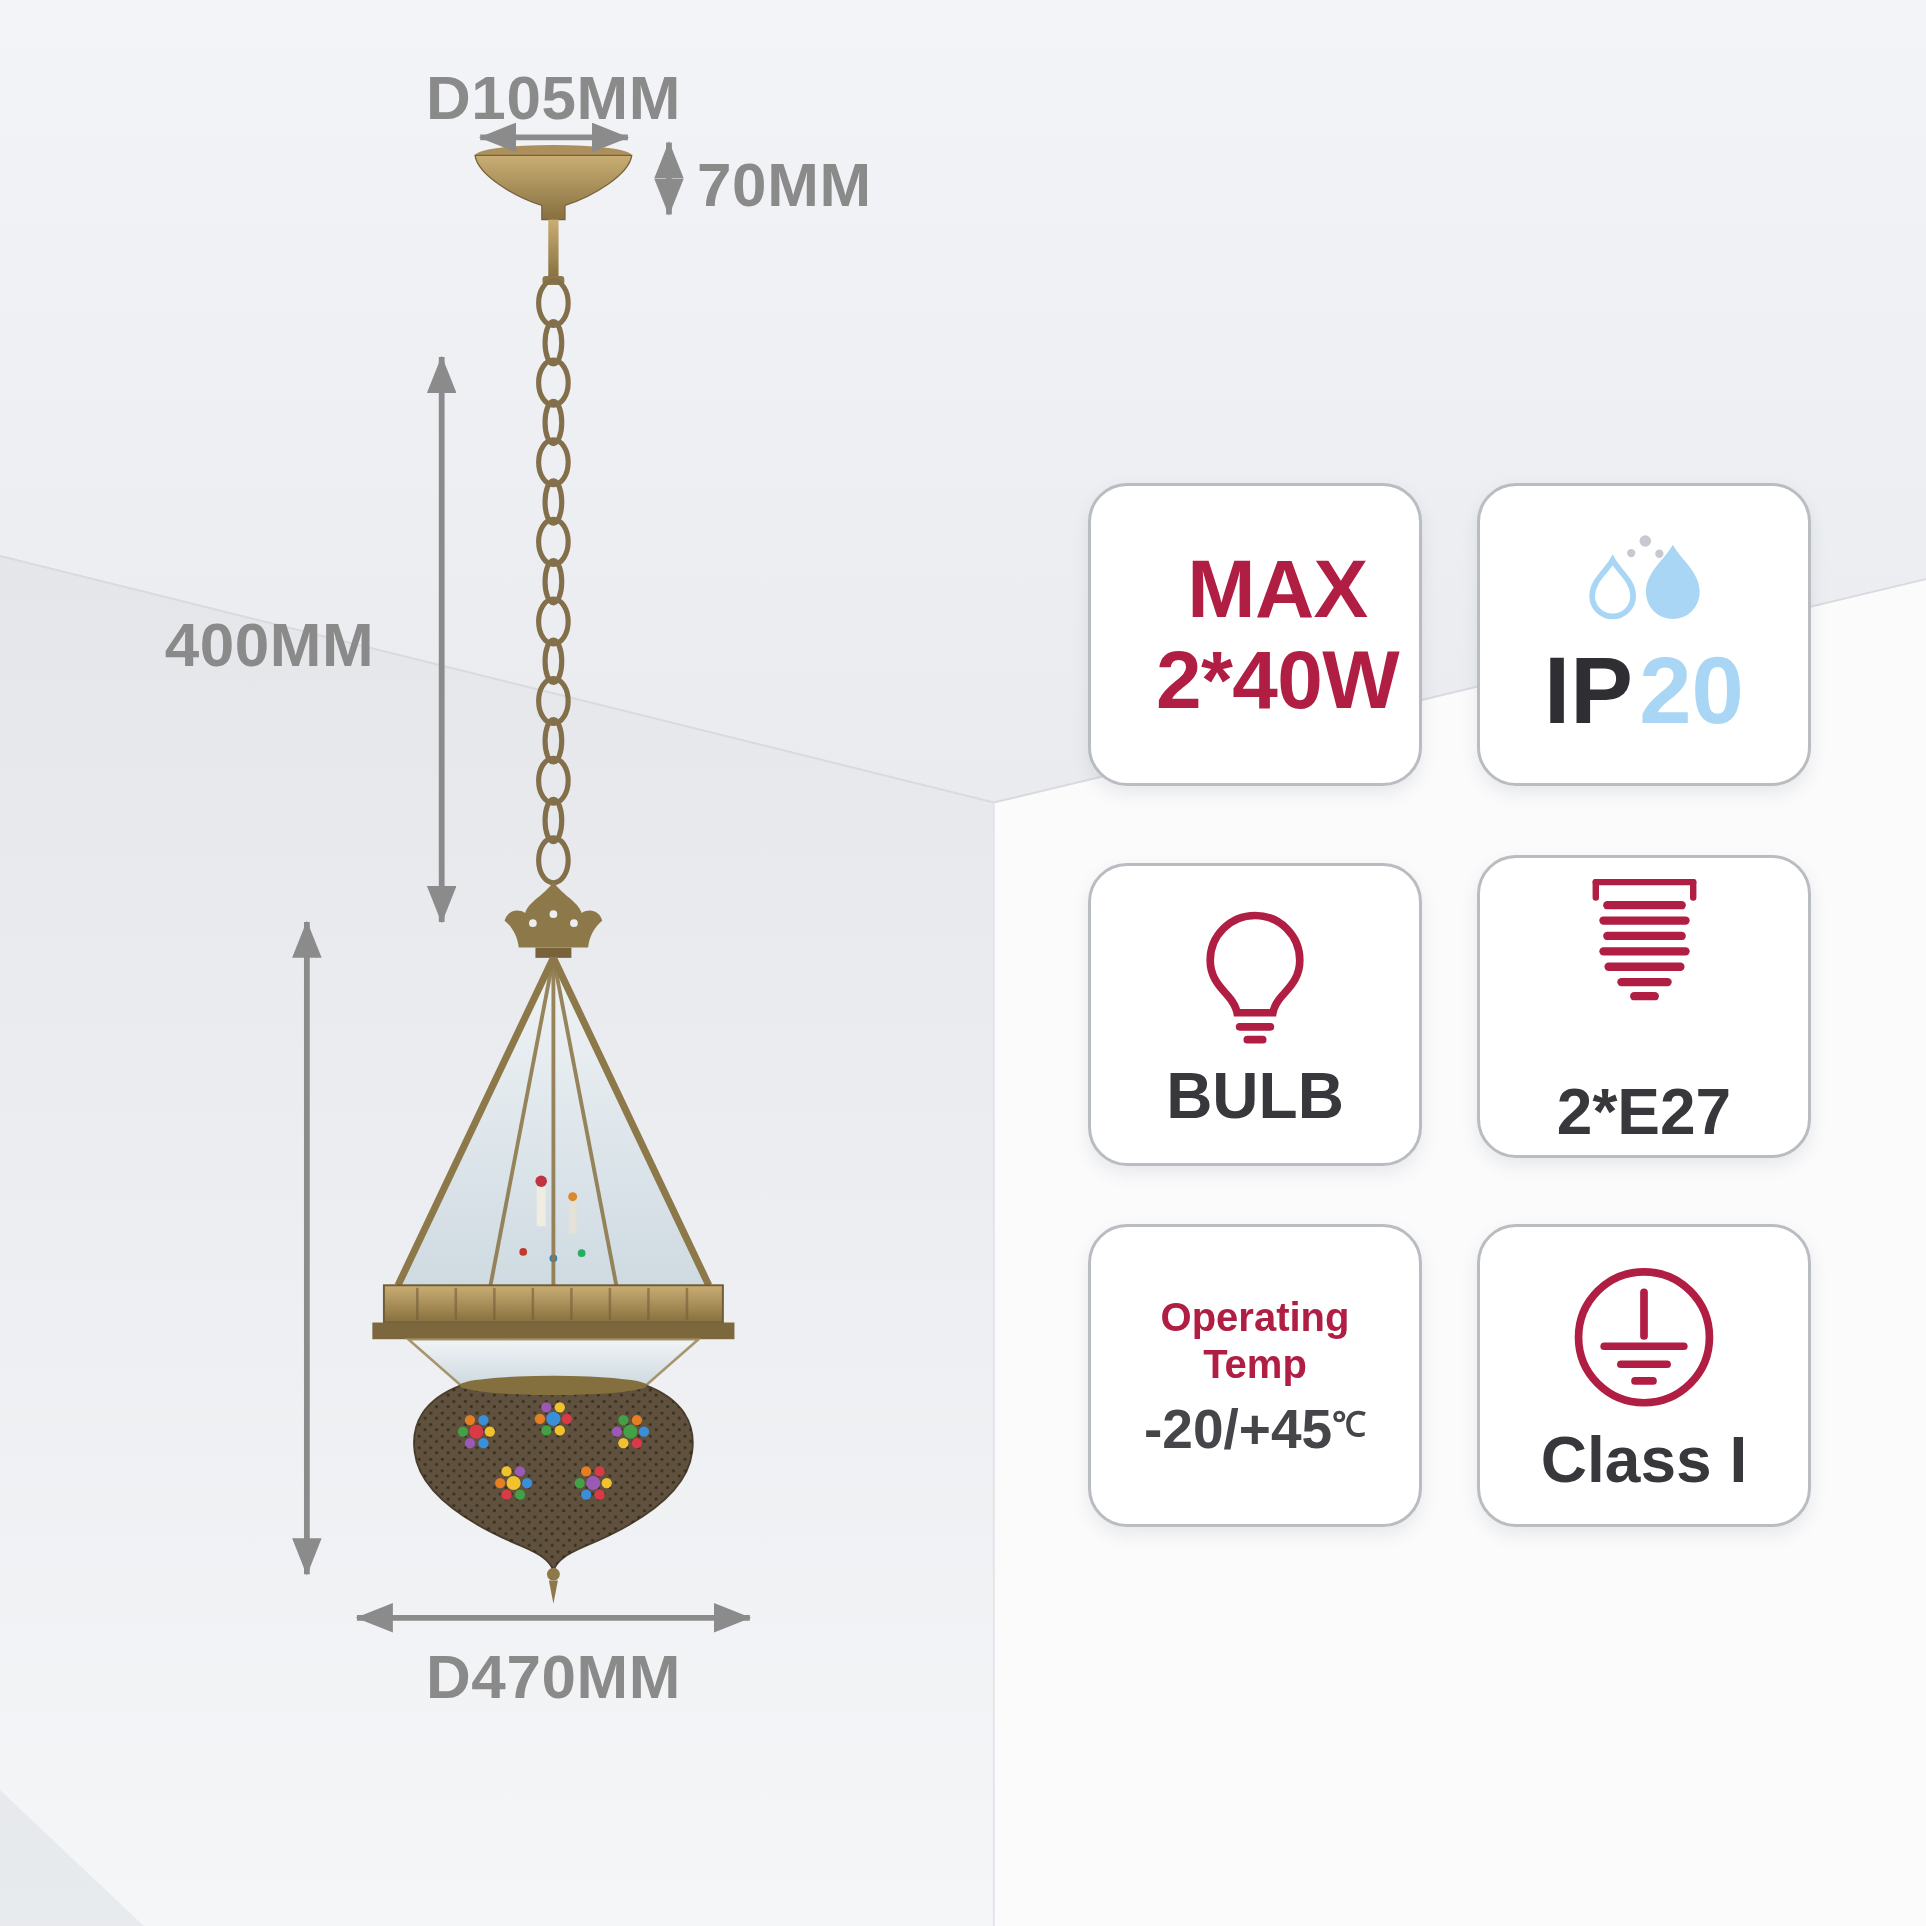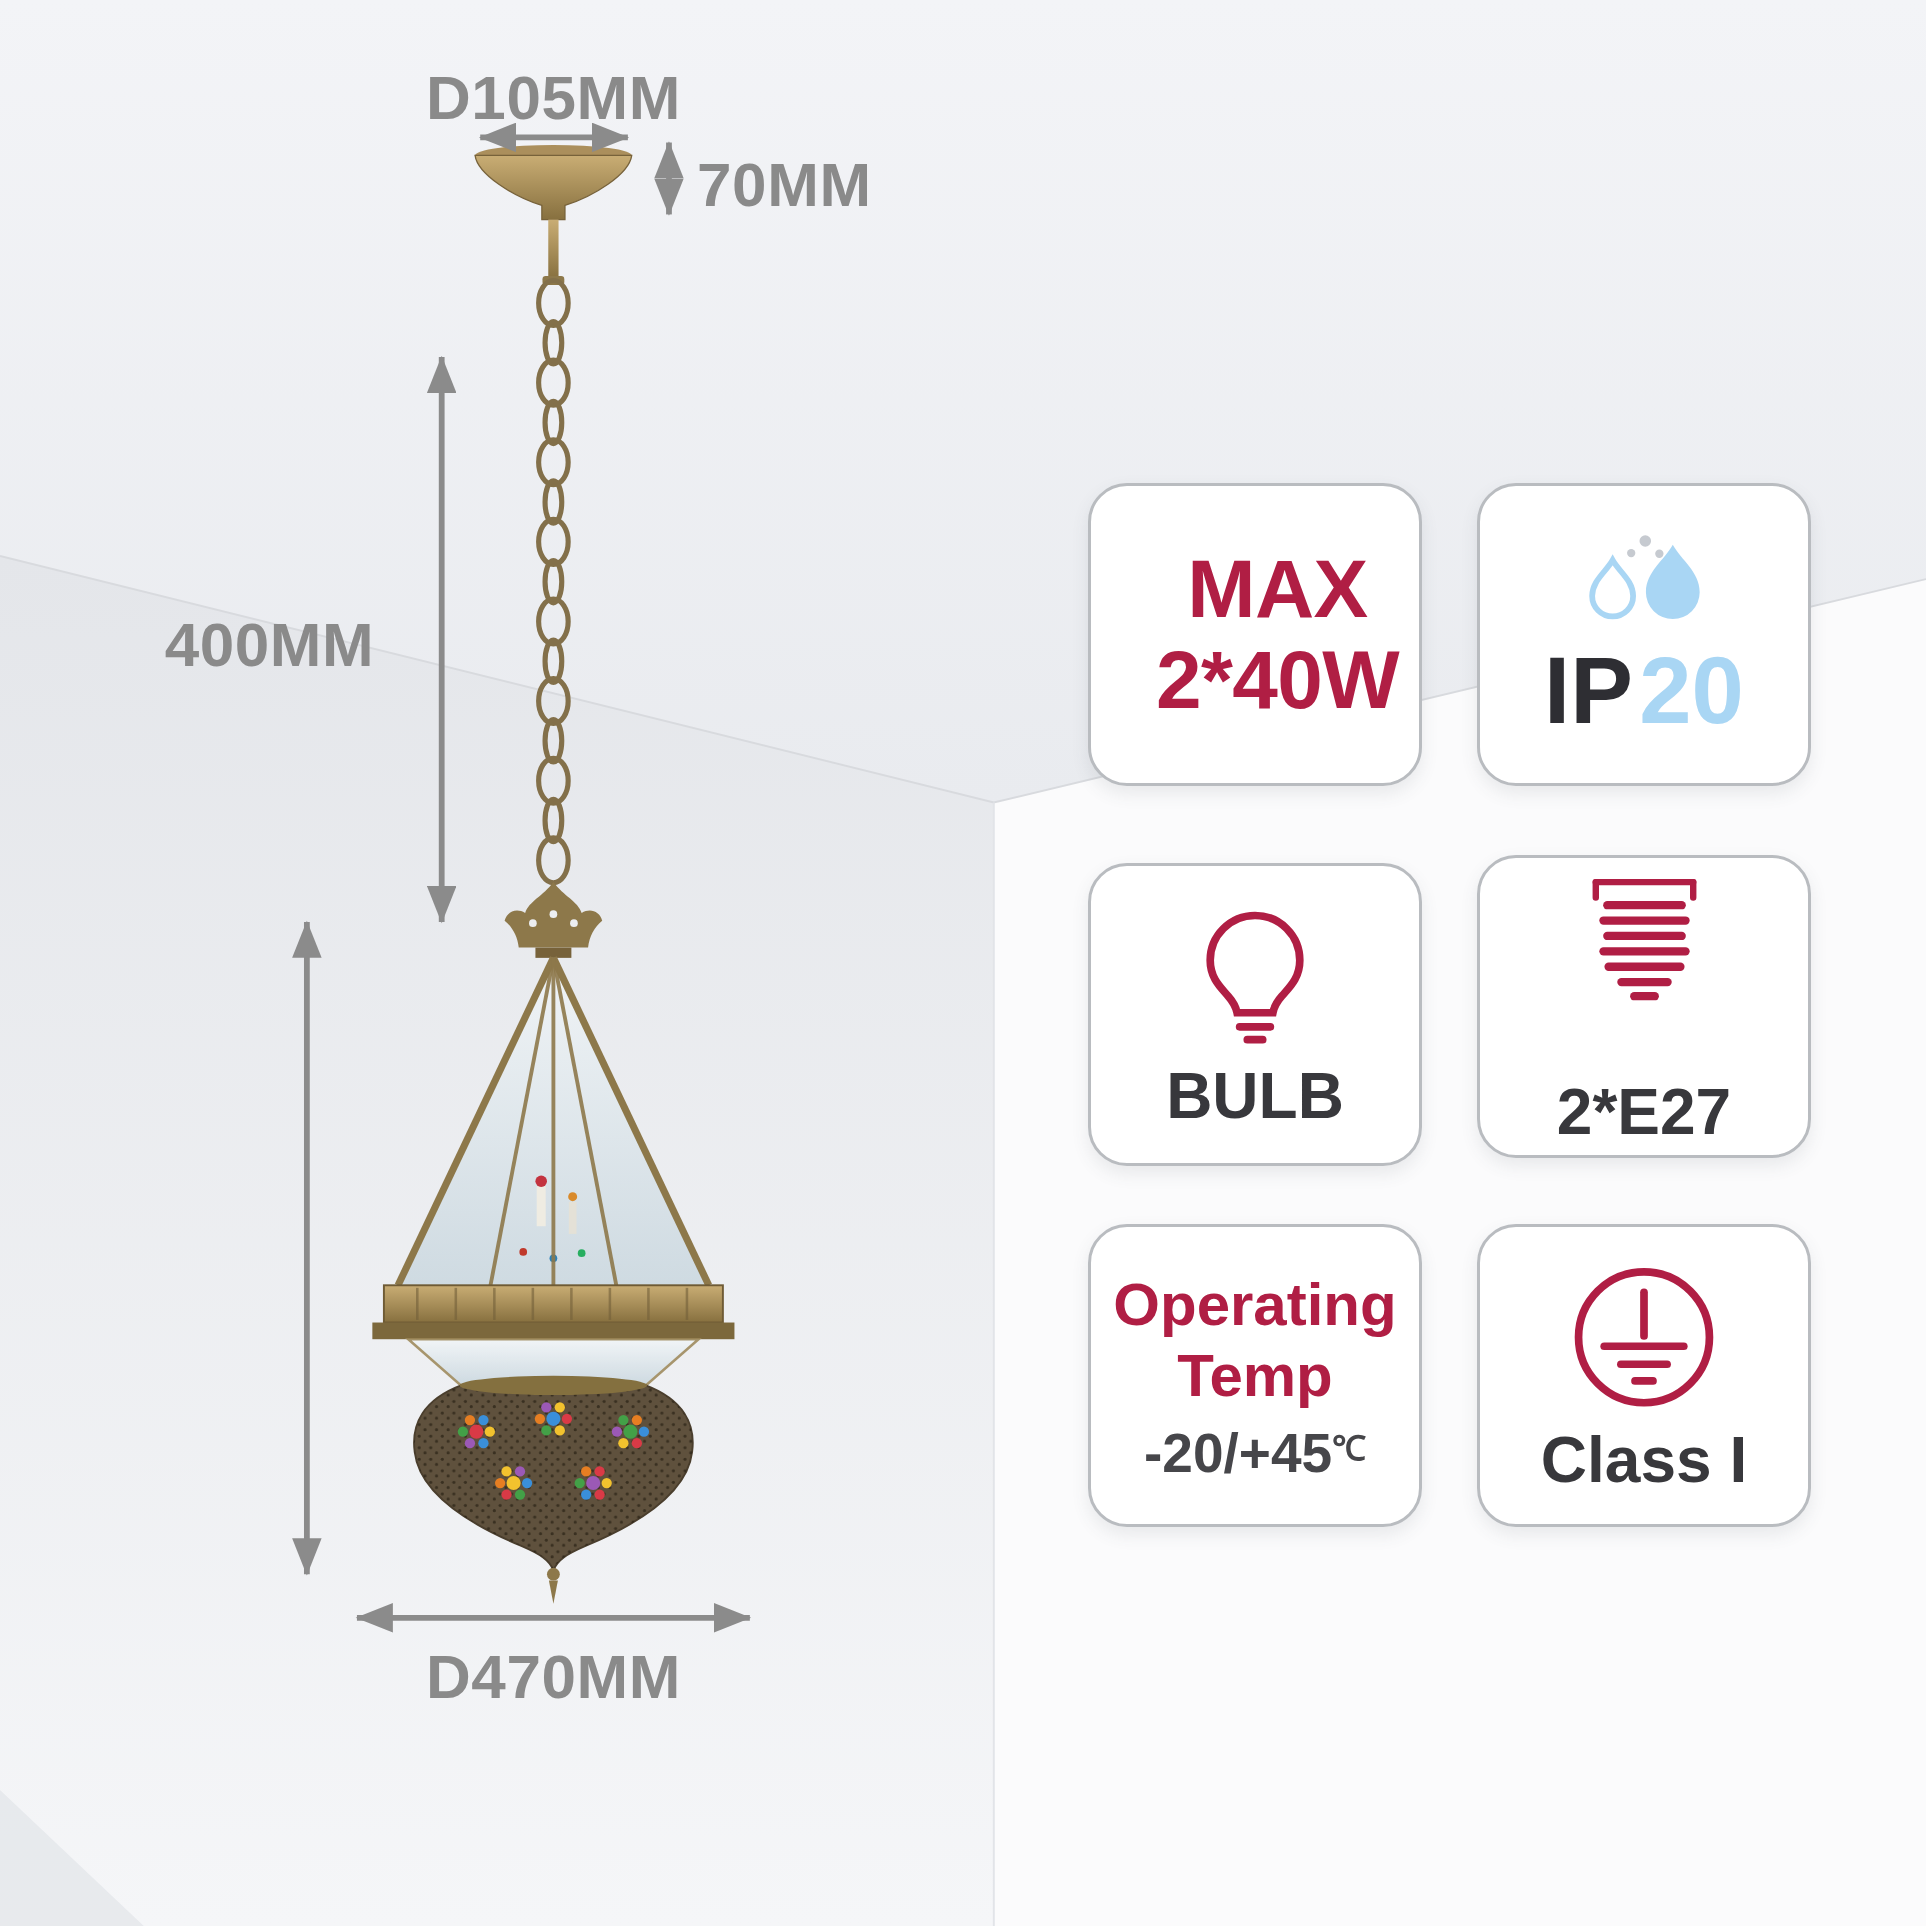--- a/index.html
+++ b/index.html
@@ -39,21 +39,21 @@
     font-size:82px;font-weight:bold;color:#b01e44;
     line-height:1.1;letter-spacing:-0.6px;
   }
   .ip-text{font-size:94px;font-weight:bold;line-height:1;margin-top:16px;}
   .ip-prefix{color:#2e2e33;}
   .ip-value{color:#a9d6f4;margin-left:6.4px;}
   .icon-label{
     font-size:64px;font-weight:bold;color:#38383c;margin-top:15.4px;line-height:1;
   }
   .temp-title{
-    font-size:60px;font-weight:bold;color:#b01e44;line-height:1.18;text-align:center;
+    font-size:40px;font-weight:bold;color:#b01e44;line-height:1.18;text-align:center;
   }
   .temp-value{
     font-size:55px;font-weight:bold;color:#46464a;margin-top:14px;line-height:1;
   }
   .temp-unit{font-size:0.62em;vertical-align:11.6px;}
 </style>
 </head>
 <body>
 
 <div class="canvas">

